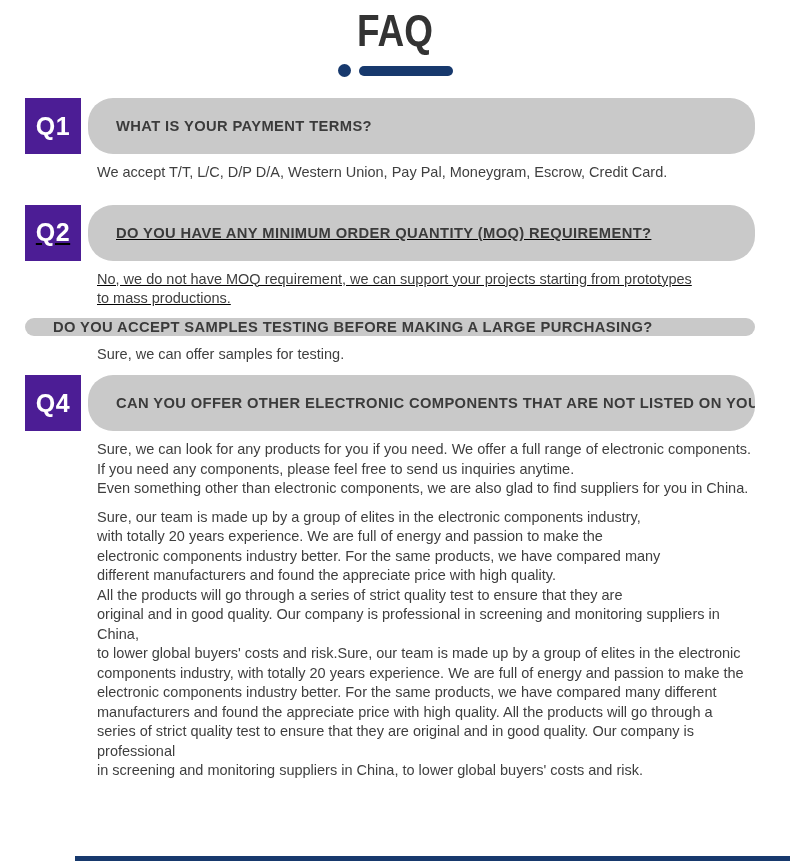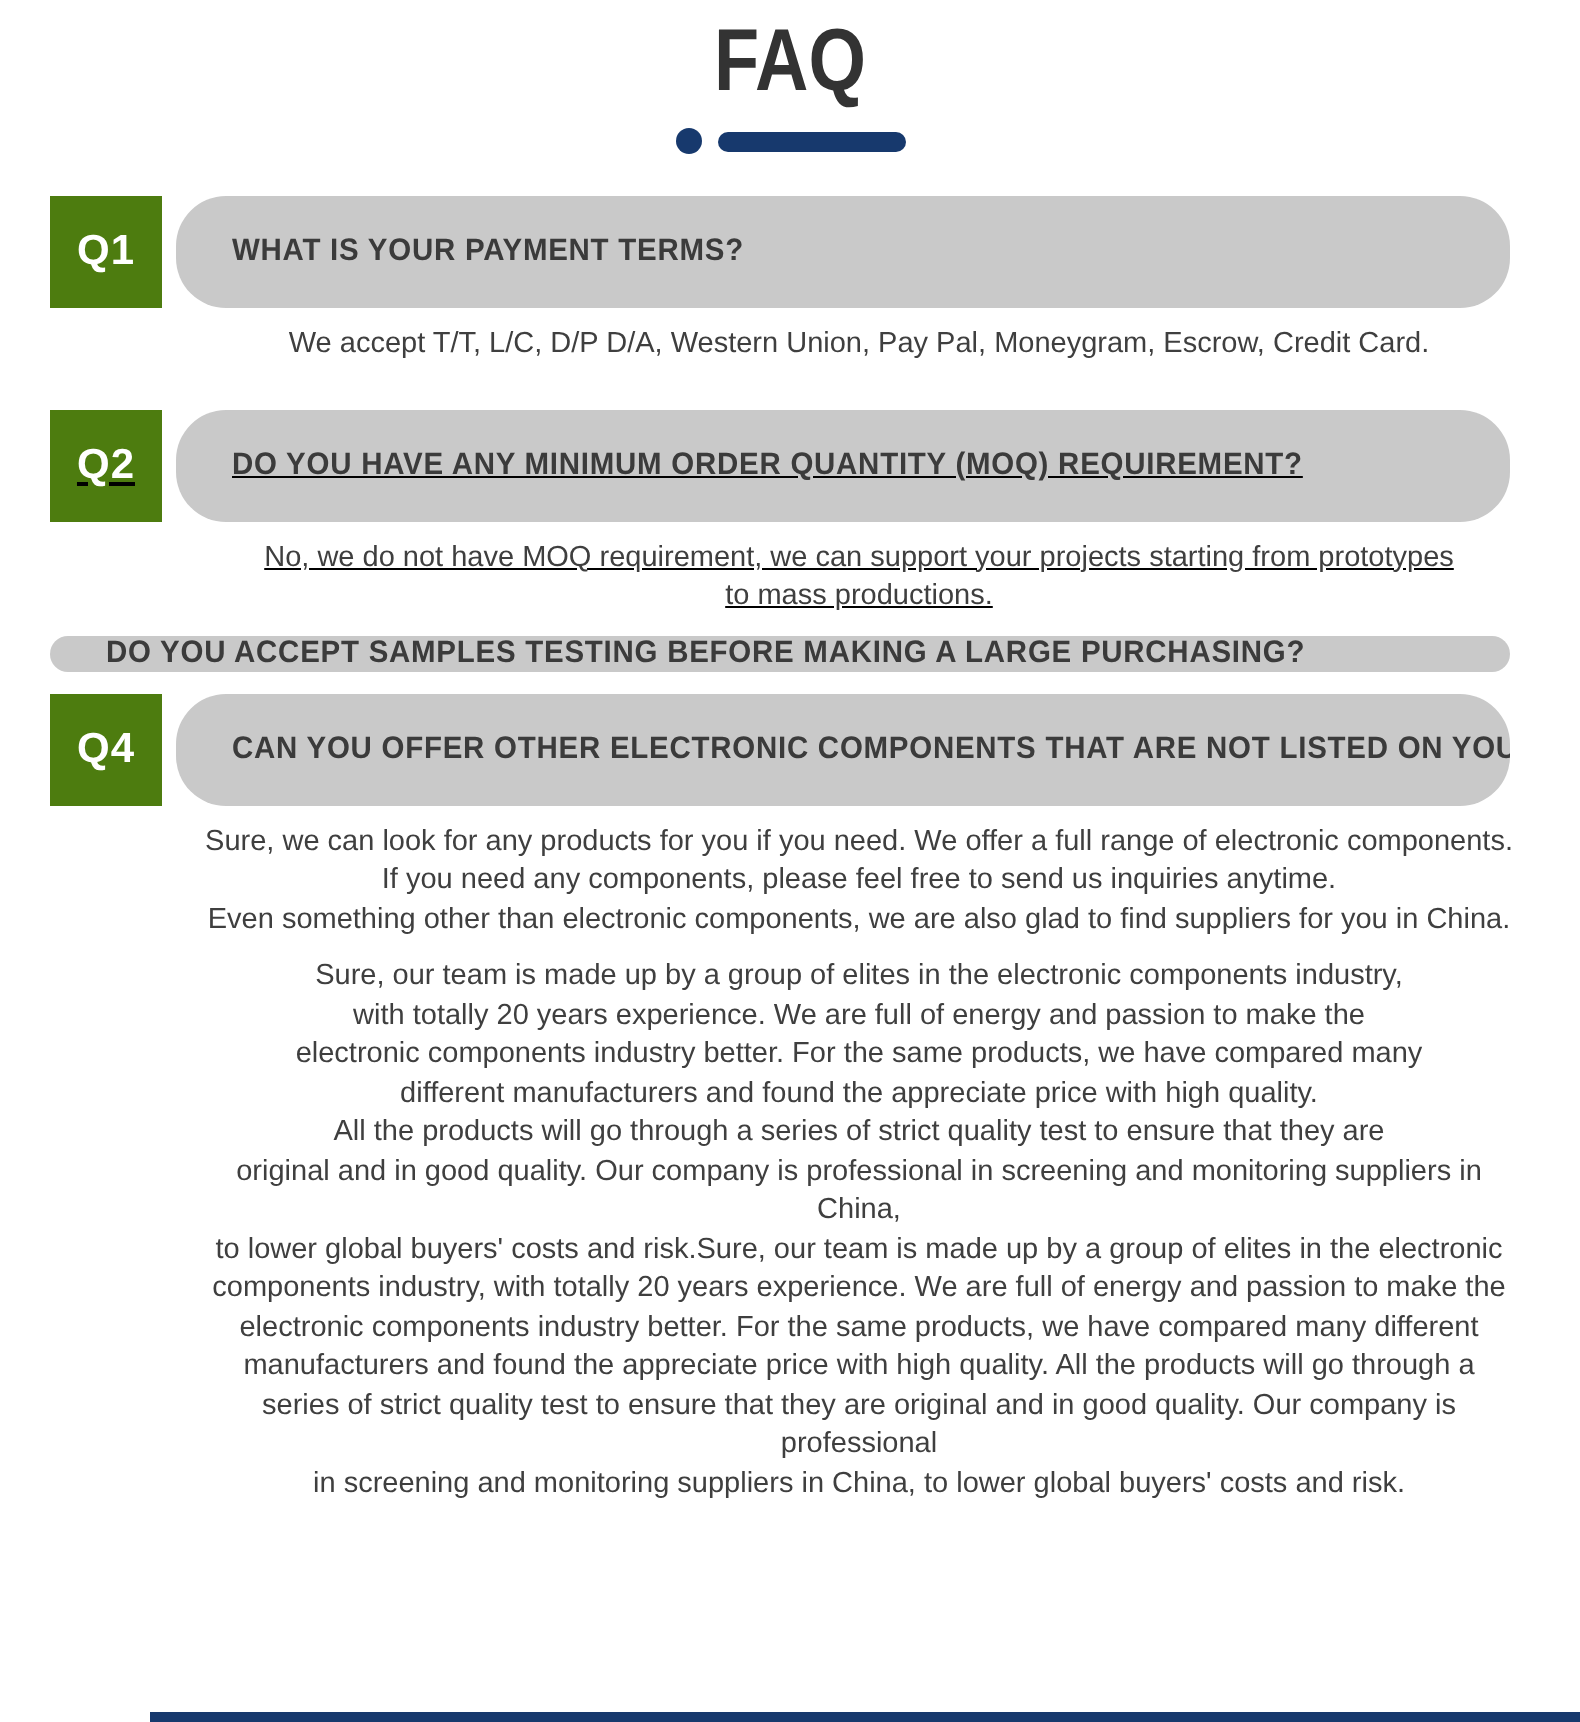--- a/index.html
+++ b/index.html
@@ -58,23 +58,23 @@
     display: flex;
     align-items: stretch;
     margin-left: 25px;
     margin-right: 35px;
     gap: 7px;
   }
   .q-badge {
     flex: 0 0 56px;
     width: 56px;
     height: 56px;
-    background: #4d7c0f;
+    background: #4c1d95;
     color: #ffffff;
-    font-size: 21px;
+    font-size: 25px;
     font-weight: bold;
     display: flex;
     align-items: center;
     justify-content: center;
     letter-spacing: 0.5px;
   }
   .q-bar {
     flex: 1;
     background: #c9c9c9;
     display: flex;
@@ -92,21 +92,20 @@
     white-space: nowrap;
     transform: scaleX(0.95);
     transform-origin: left center;
   }
   .a-text {
     margin: 9px 28px 0 97px;
     font-size: 14.5px;
     line-height: 19.5px;
     color: #3f3f3f;
     white-space: pre-line;
-    text-align: center;
   }
 
   
   .bottom-bar {
     position: absolute;
     left: 75px;
     right: 0;
     bottom: 0;
     height: 5px;
     background: #17396d;
@@ -145,20 +144,21 @@
     <p class="a-text">No, we do not have MOQ requirement, we can support your projects starting from prototypes
 to mass productions.</p>
   </section>
 
   <section class="faq-item">
     <div class="q-row">
       <div class="q-bar">
         <h2 class="q-text">DO YOU ACCEPT SAMPLES TESTING BEFORE MAKING A LARGE PURCHASING?</h2>
       </div>
     </div>
+    <p class="a-text">Sure, we can offer samples for testing.</p>
   </section>
 
   <section class="faq-item">
     <div class="q-row">
       <div class="q-badge">Q4</div>
       <div class="q-bar">
         <h2 class="q-text">CAN YOU OFFER OTHER ELECTRONIC COMPONENTS THAT ARE NOT LISTED ON YOUR STORE?</h2>
       </div>
     </div>
     <p class="a-text">Sure, we can look for any products for you if you need. We offer a full range of electronic components.

